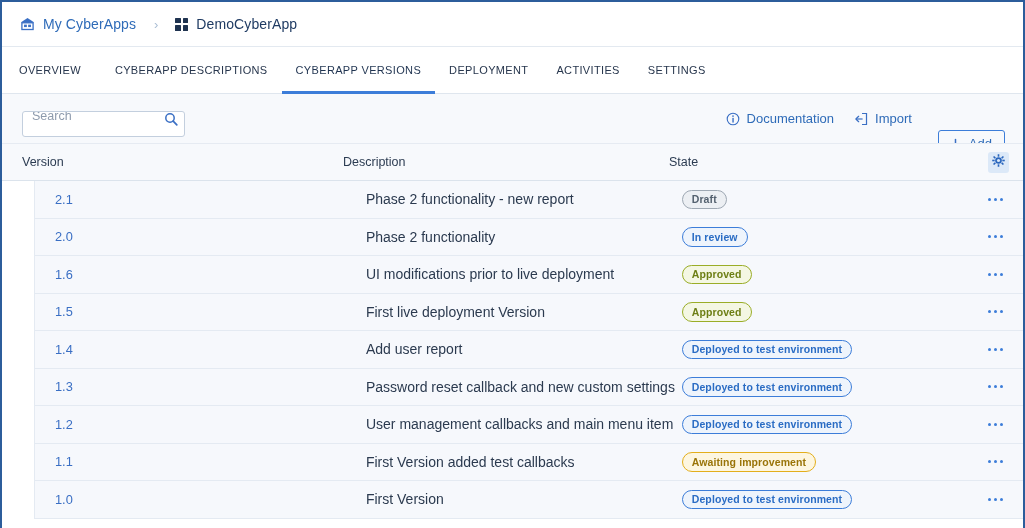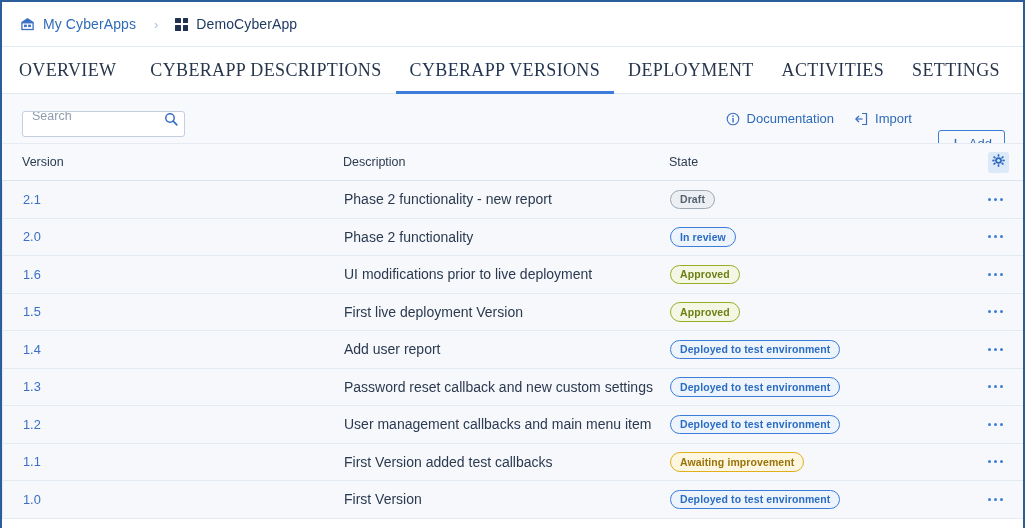--- a/index.html
+++ b/index.html
@@ -66,27 +66,26 @@
     display: flex;
     align-items: stretch;
     padding-left: 17px;
     background: #ffffff;
     border-bottom: 1px solid #dfe6ee;
   }
   .tab {
     display: flex;
     align-items: center;
     padding: 0 14px;
-    font-size: 18px;
+    font-size: 11px;
     letter-spacing: .35px;
     color: #27364d;
     cursor: pointer;
     position: relative;
     white-space: nowrap;
-    font-family: Liberation Serif, serif;
   }
   .tab:first-child { padding-left: 0; margin-right: 6px; }
   .tab.active { color: #1f3350; }
   .tab.active::after {
     content: "";
     position: absolute;
     left: 0; right: 0; bottom: -1px;
     height: 3px;
     background: #3c7dd9;
   }
@@ -181,20 +180,21 @@
     cursor: pointer;
   }
 
   .row {
     height: 37.5px;
     display: flex;
     align-items: center;
     background: #f6f8fc;
     border-bottom: 1px solid #e4eaf2;
     border-left: 1px solid #e4eaf2;
+    margin-left: 32px;
   }
   .cell-version {
     width: 341px;
     padding-left: 20px;
     font-size: 12.8px;
     color: #3a6fc4;
     cursor: pointer;
   }
   .cell-desc {
     width: 326px;

